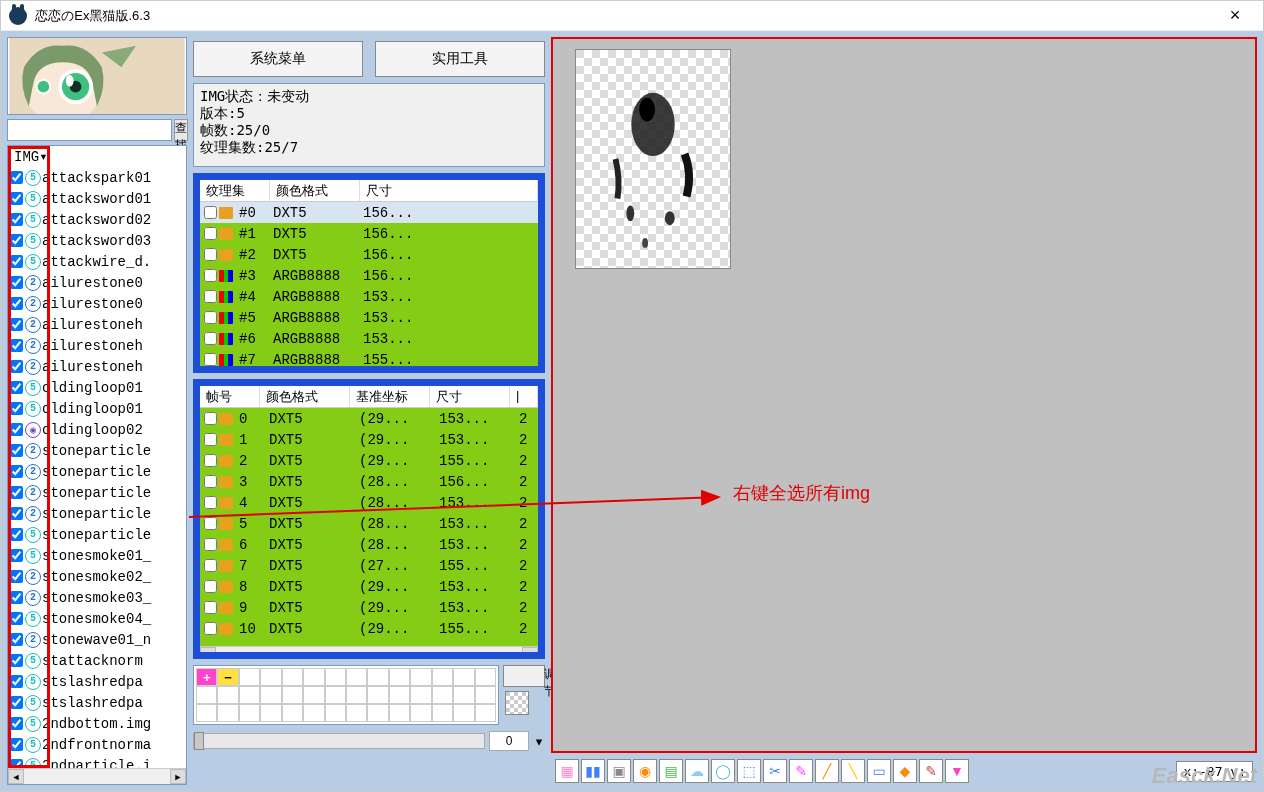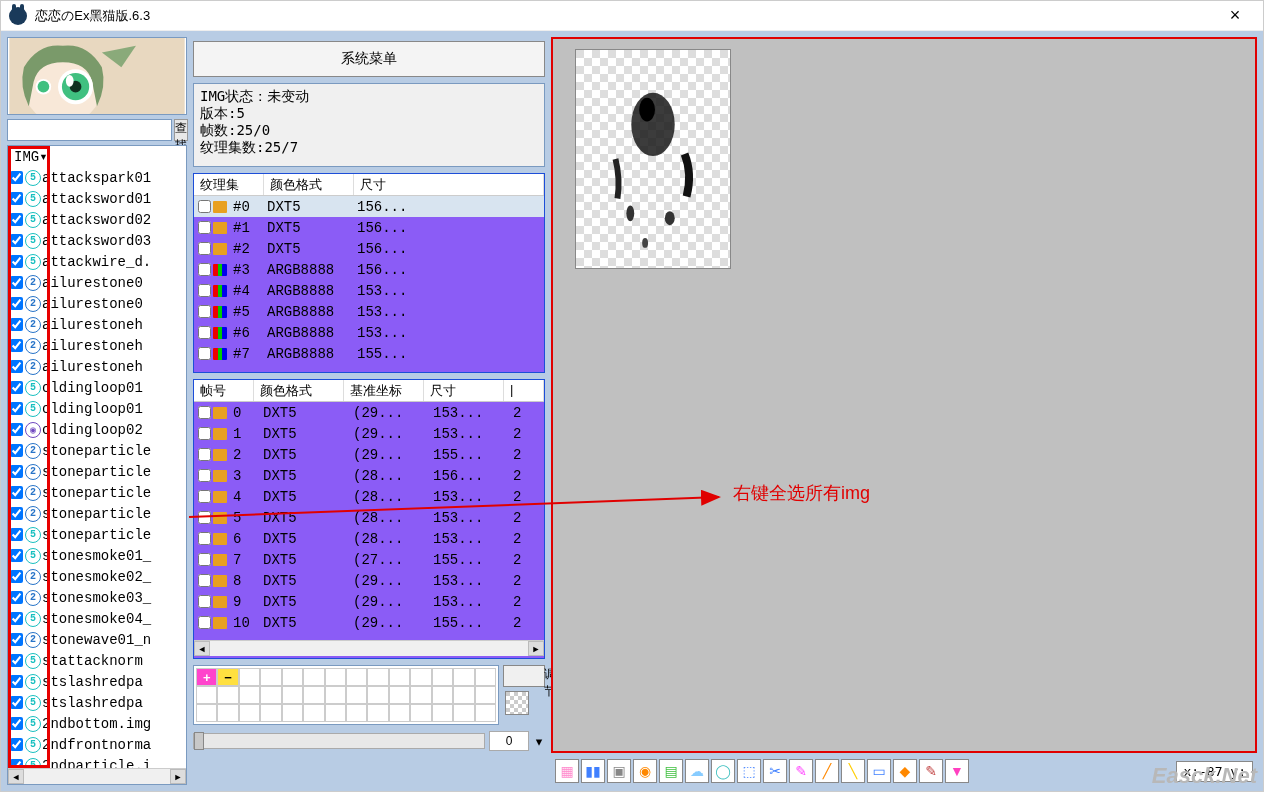--- a/index.html
+++ b/index.html
@@ -26,21 +26,21 @@
 .itype.v2 { color: #2874c8; border: 1.5px solid #2874c8; }
 .itype.vn { color: #7048c0; border: 1.5px solid #7048c0; }
 .red-box { position: absolute; top: 0; left: 0; width: 42px; bottom: 16px; border: 3px solid #e80000; pointer-events: none; }
 .scrollbar-h { height: 16px; background: #f0f0f0; border-top: 1px solid #ccc; display: flex; align-items: center; }
 .scrollbar-h .sb-btn { width: 16px; height: 15px; background: #ddd; border: 1px solid #bbb; font-size: 9px; display: flex; align-items: center; justify-content: center; }
 .mid-col { width: 352px; display: flex; flex-direction: column; gap: 6px; }
 .top-buttons { display: flex; gap: 12px; padding-top: 4px; }
 .menu-btn { flex: 1; height: 36px; border: 1px solid #888; background: #f4f4f4; font-size: 14px; cursor: pointer; }
 .info-row { display: flex; gap: 6px; height: 84px; }
 .info-box { flex: 1; background: #f0f0f0; border: 1px solid #7a9ac0; padding: 4px 6px; font-family: "SimSun", monospace; font-size: 14px; line-height: 17px; overflow: hidden; white-space: nowrap; }
-.table-panel { background: #8b5cf6; border: 1px solid #1d4ed8; overflow: hidden; }
+.table-panel { background: #84cc16; border: 7px solid #1d4ed8; overflow: hidden; }
 .table-panel.t1 { height: 200px; }
 .table-panel.t2 { height: 280px; }
 .thead { display: flex; background: #fff; border-bottom: 1px solid #ccc; height: 22px; }
 .th { padding: 2px 6px; border-right: 1px solid #ddd; font-size: 13px; }
 .tbody { overflow: auto; }
 .trow { display: flex; align-items: center; height: 21px; font-family: "Courier New", monospace; font-size: 14px; }
 .trow.sel { background: #d8e4f0; }
 .trow .td { padding: 0 4px; white-space: nowrap; overflow: hidden; }
 .trow input[type=checkbox] { margin-left: 4px; margin-right: 2px; }
 .ficon { display: inline-block; width: 14px; height: 12px; background: #e8a020; border-radius: 1px; margin-right: 2px; vertical-align: middle; position: relative; }
@@ -252,20 +252,21 @@
           <div class="sb-btn">◄</div>
             <div style="flex:1"></div>
             <div class="sb-btn">►</div>
         </div>
       </div>
     </div>
 
     <div class="mid-col">
       <div class="top-buttons">
         <button class="menu-btn">系统菜单</button>
+        <button class="menu-btn">实用工具</button>
       </div>
       <div class="info-row">
         <div class="info-box">
           <div>IMG状态：未变动</div>
             <div>版本:5</div>
           <div>帧数:25/0</div>
             <div>纹理集数:25/7</div>
         </div>
       </div>
       <div class="table-panel t1">

